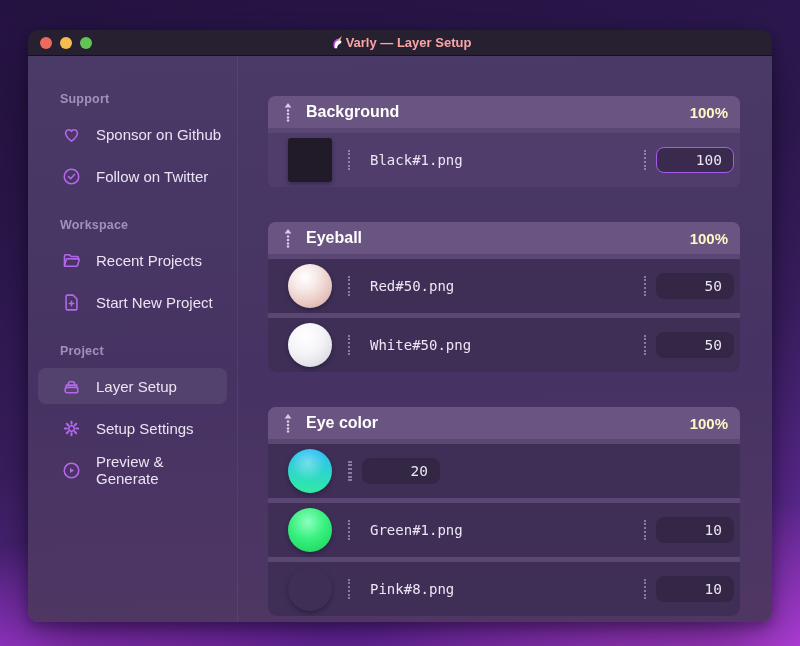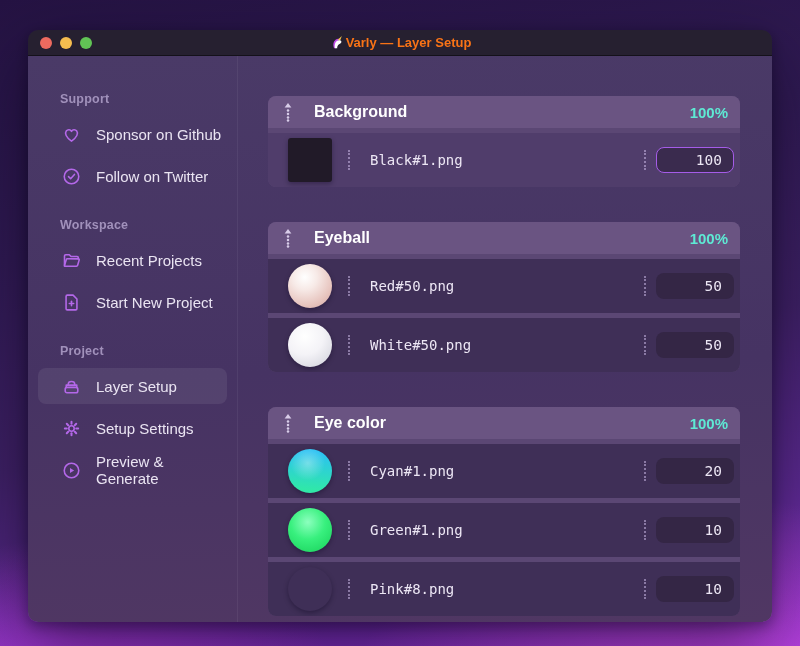--- a/index.html
+++ b/index.html
@@ -22,21 +22,21 @@
   .titlebar {
     height:26px; flex:none; background:#262030; position:relative;
     display:flex; align-items:center; justify-content:center;
     border-bottom:1px solid rgba(0,0,0,.45);
   }
   .traffic { position:absolute; left:12px; top:7px; display:flex; gap:8px; }
   .light { width:12px; height:12px; border-radius:50%; }
   .light.red { background:#ed6a5f; }
   .light.yellow { background:#f5bd4f; }
   .light.green { background:#61c455; }
-  .title { display:flex; align-items:center; gap:2px; color:#f97316; font-size:13px; font-weight:700; }
+  .title { display:flex; align-items:center; gap:2px; color:#fca5a5; font-size:13px; font-weight:700; }
   .title svg { display:block; }
 
   .winbody { flex:1; min-height:0; display:flex;
     background:linear-gradient(178deg, #4a3a67 0%, #463363 55%, #503763 100%); }
 
   
   .sidebar { width:210px; flex:none; padding-top:36px; border-right:1px solid rgba(255,255,255,.06); }
   .side-section { margin-bottom:24px; }
   .side-header { font-size:12.5px; font-weight:700; letter-spacing:.2px; color:#a191bb; margin:0 0 10px 32px; }
   .side-item {
@@ -45,24 +45,24 @@
     color:#eae4f2; font-size:15px; cursor:default;
   }
   .side-item.active { background:rgba(255,255,255,.075); }
   .side-item .icn { width:22px; height:22px; flex:none; display:flex; align-items:center; justify-content:center; }
   .icn svg { width:21px; height:21px; stroke:#b468e9; stroke-width:1.8; fill:none; stroke-linecap:round; stroke-linejoin:round; }
 
   
   .main { flex:1; min-width:0; padding:40px 32px 0 30px; overflow:hidden; }
   .group { border-radius:8px; overflow:hidden; background:#5b4774; display:flex; flex-direction:column; gap:5px; margin-bottom:35px; }
   .group:last-child { margin-bottom:0; }
-  .group-header { height:32px; flex:none; background:#6a5482; display:flex; align-items:center; gap:20px; padding:0 12px 0 14px; }
+  .group-header { height:32px; flex:none; background:#6a5482; display:flex; align-items:center; gap:12px; padding:0 12px 0 14px; }
   .drag { width:12px; height:20px; flex:none; }
   .group-title { flex:1; font-size:16px; font-weight:700; color:#fff; }
-  .group-pct { font-size:15px; font-weight:700; color:#5eead4; }
+  .group-pct { font-size:15px; font-weight:700; color:#fef9c3; }
 
   .row { height:54px; flex:none; background:#3f2f57; display:flex; align-items:center; padding:0 6px 0 20px; }
   .row.active { background:#503d6b; }
   .thumb { width:44px; height:44px; flex:none; border-radius:50%; box-shadow:0 2px 5px rgba(10,0,25,.35); }
   .thumb.t-black { border-radius:3px; background:#211a28; }
   .thumb.t-red   { background:radial-gradient(circle at 38% 30%, #ffffff 0%, #f7eae7 30%, #e6c2bc 70%, #cda39f 100%); }
   .thumb.t-white { background:radial-gradient(circle at 38% 30%, #ffffff 0%, #f4f3f7 45%, #dadae2 82%, #c5c4cf 100%); }
   .thumb.t-cyan  { background:radial-gradient(circle at 45% 32%, rgba(255,255,255,.35) 0%, rgba(255,255,255,0) 45%), linear-gradient(185deg, #2bc2f2 10%, #30e8a8 90%); }
   .thumb.t-green { background:radial-gradient(circle at 45% 32%, #8cffbe 0%, #38f07e 45%, #16cf58 100%); }
   .thumb.t-pink  { background:radial-gradient(circle at 45% 32%, #f котор 0, #f55bf7 0%, #e42bee 45%, #9c22de 100%); }
@@ -251,21 +251,20 @@
               <circle cx="6" cy="12" r="1.25" fill="#d9cde9"></circle>
               <circle cx="6" cy="15.4" r="1.25" fill="#d9cde9"></circle>
               <circle cx="6" cy="18.6" r="1.25" fill="#d9cde9"></circle>
           </svg>
           <span class="group-title">Eye color</span>
           <span class="group-pct">100%</span>
         </div>
         <div class="row">
           <div class="thumb t-cyan"></div>
           <div class="vdiv"></div>
-          <div class="fname">Cyan#1.png</div>
           <div class="vdiv right"></div>
           <input class="weight" value="20" style="">
         </div>
         <div class="row">
           <div class="thumb t-green"></div>
           <div class="vdiv"></div>
           <div class="fname">Green#1.png</div>
           <div class="vdiv right"></div>
           <input class="weight" value="10" style="">
         </div>

